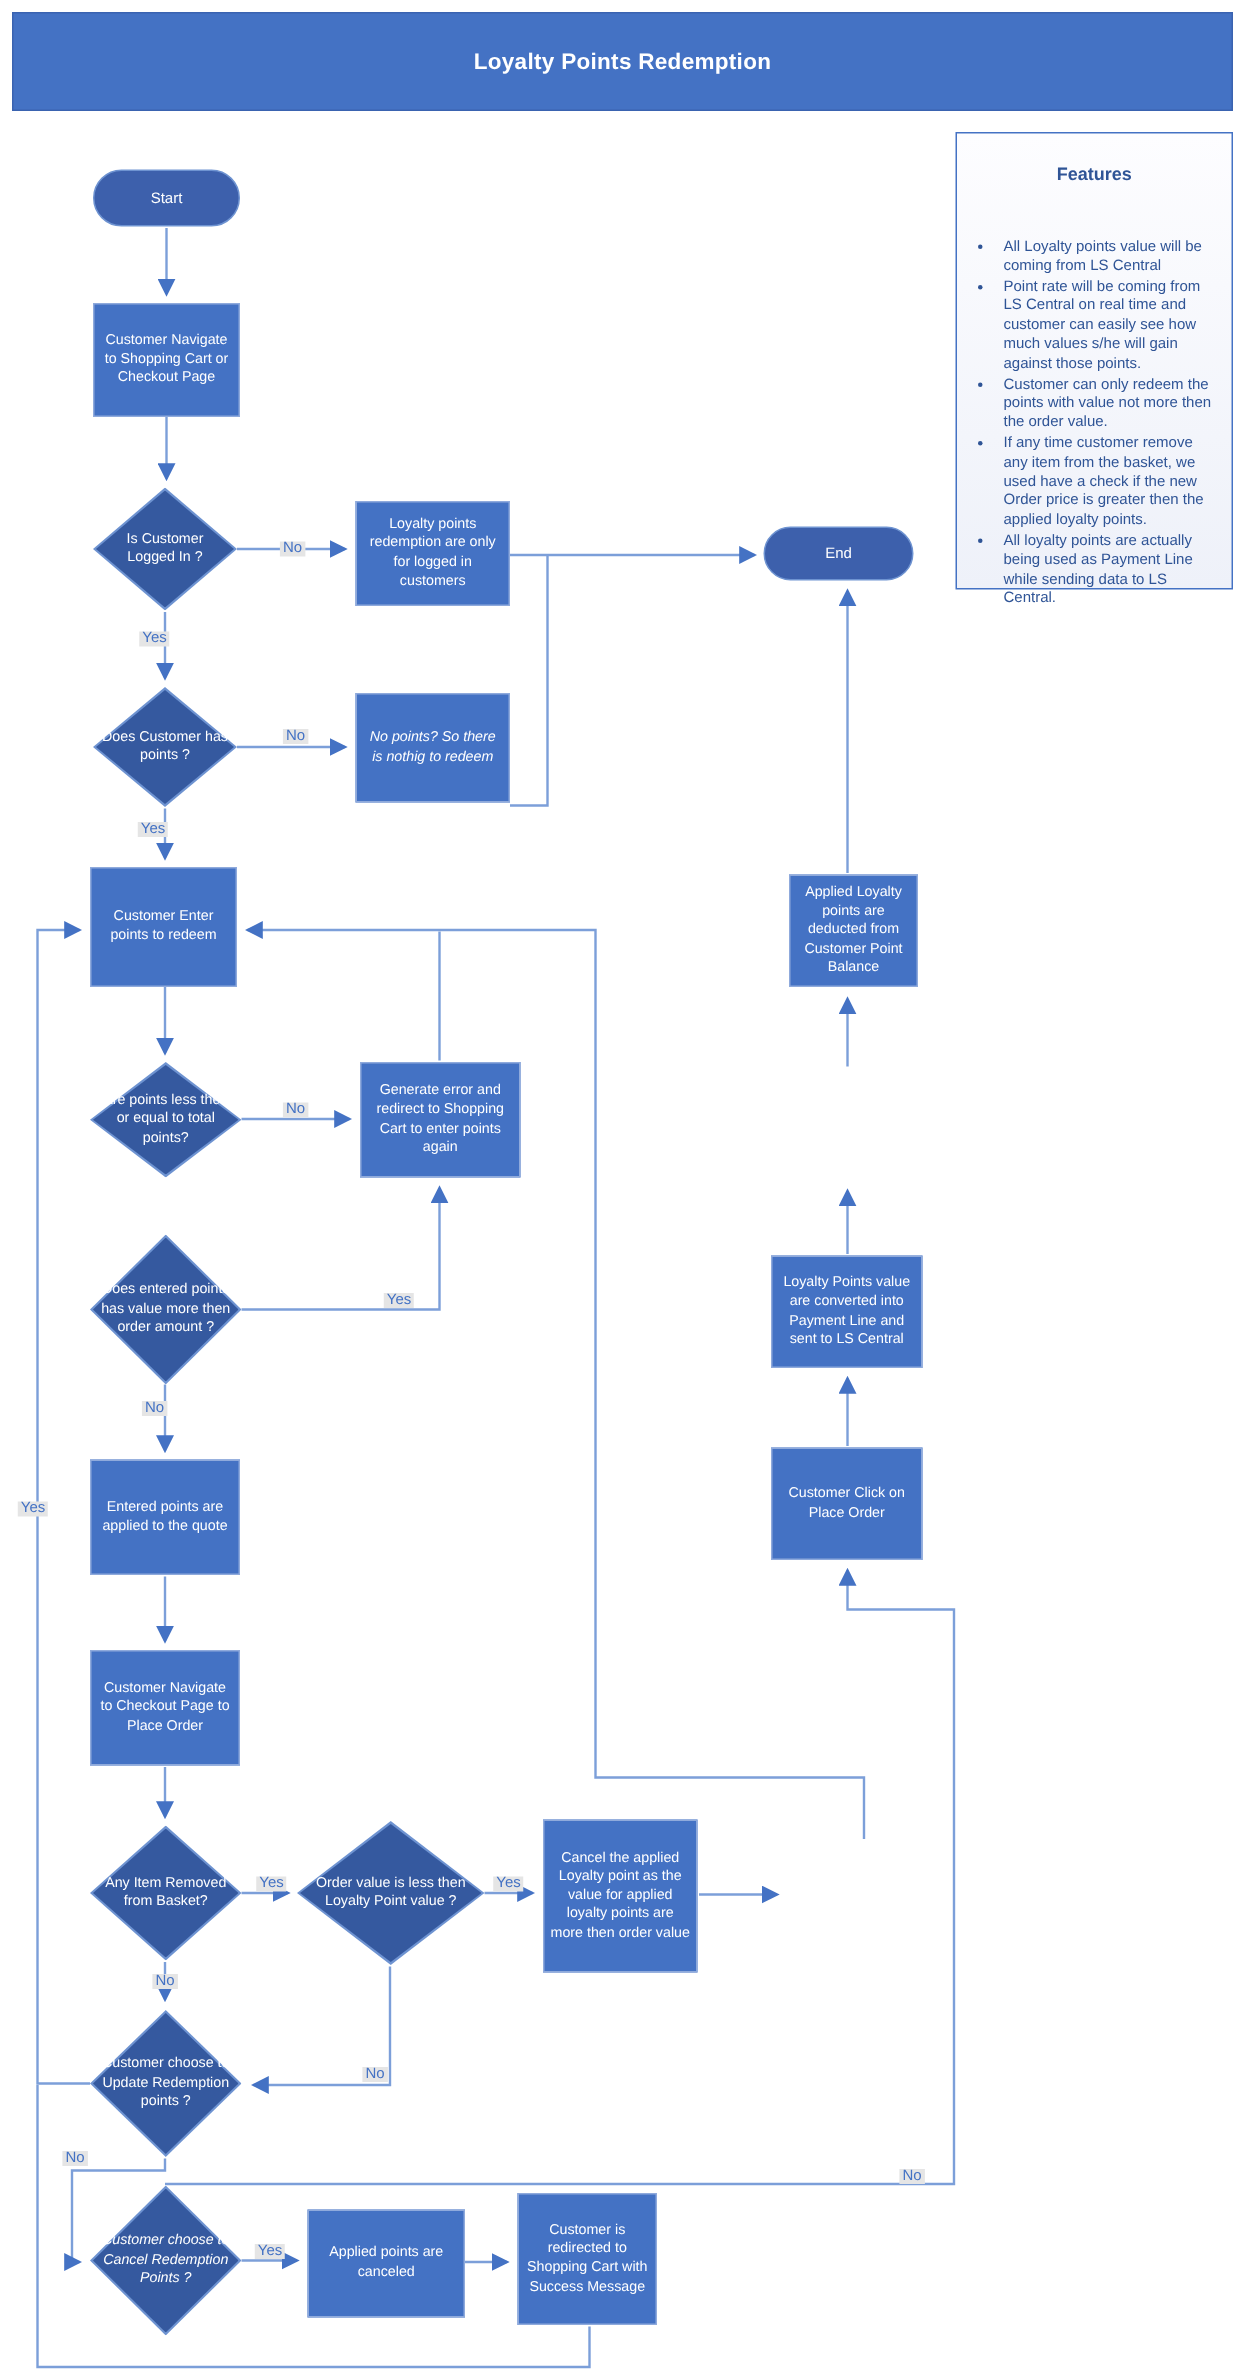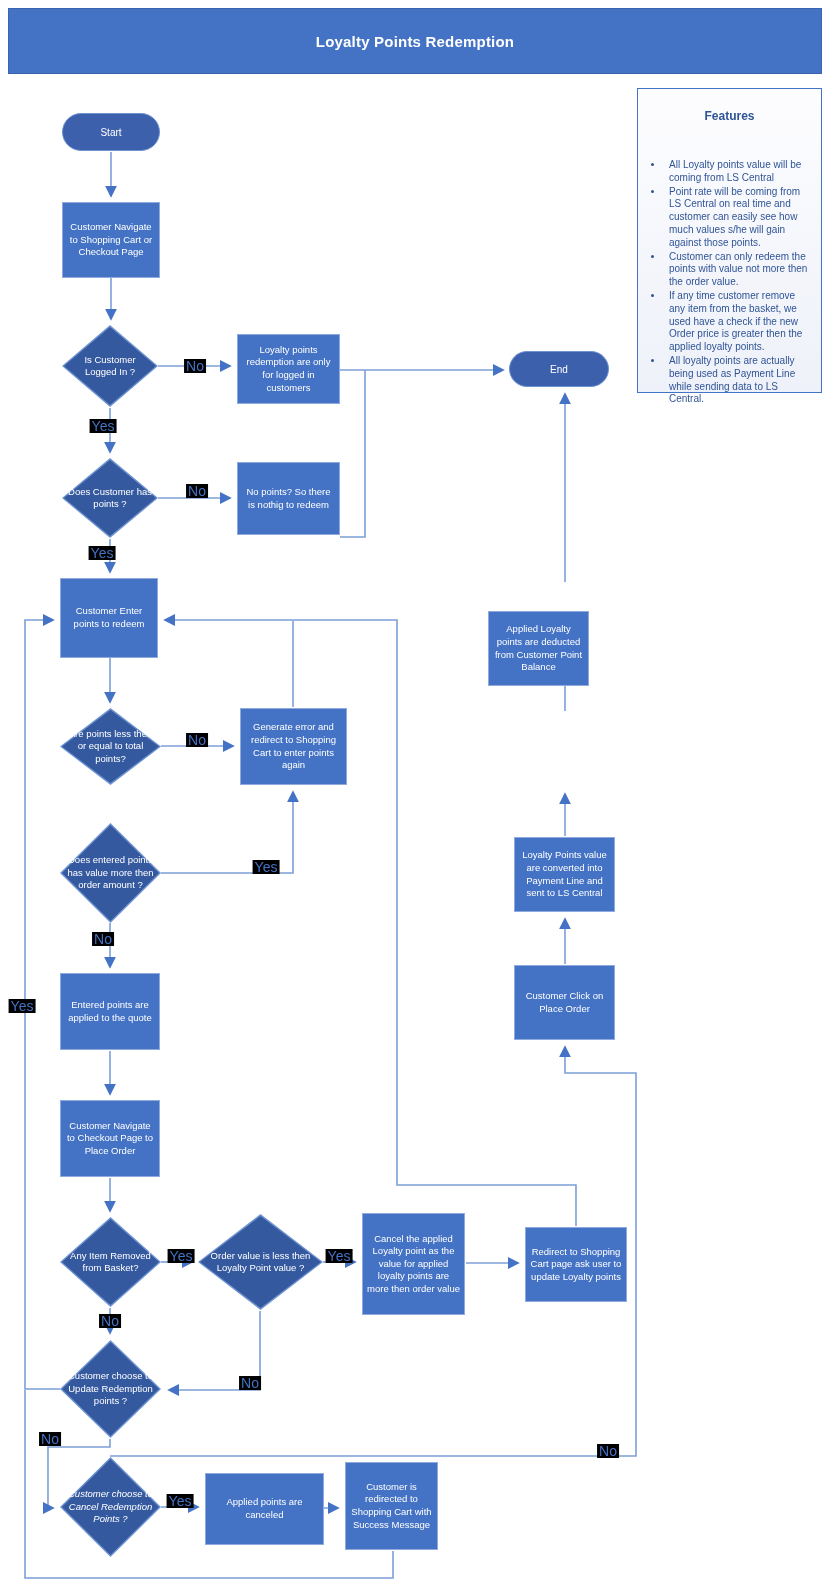--- a/index.html
+++ b/index.html
@@ -29,21 +29,21 @@
   .diamond { position:absolute; }
   .diamond .d-border { position:absolute; inset:0;
     clip-path:polygon(50% 0,100% 50%,50% 100%,0 50%); background:#6E93D1; }
   .diamond .d-fill { position:absolute; inset:2px;
     clip-path:polygon(50% 0,100% 50%,50% 100%,0 50%); background:#35599F; }
   .diamond .d-label { position:absolute; inset:0;
     display:flex; align-items:center; justify-content:center;
     text-align:center; color:#fff; font-size:9.5px; line-height:1.3; padding:0 6px; }
   .elabel {
     position:absolute; transform:translate(-50%,-50%);
-    color:#4472C4; font-size:14px; background:#000000; padding:0 2px; line-height:1;
+    color:#4472C4; font-size:10px; background:#e5e5e5; padding:0 2px; line-height:1;
     white-space:nowrap;
   }
   .features {
     position:absolute; left:637px; top:88px; width:185px; height:305px;
     box-sizing:border-box; border:1.5px solid #4472C4;
     background:linear-gradient(180deg,#fdfdff 0%, #eef1f9 100%);
     color:#2F5496;
   }
   .features .f-title { text-align:center; font-weight:bold; font-size:12px; margin-top:20px; }
   .features ul { margin:36px 0 0 0; padding:0 8px 0 26px; }
@@ -95,32 +95,31 @@
       <polyline points="565,711 565,666" marker-end="url(#arr)"></polyline>
       <polyline points="565,582 565,394" marker-end="url(#arr)"></polyline>
     </g>
   </svg>
 
   <div class="pill" style="left:62px; top:113px; width:98px; height:38px;">Start</div>
   <div class="pill" style="left:509px; top:351px; width:100px; height:36px;">End</div>
 
   <div class="node-rect" style="left:62px; top:202px; width:98px; height:76px;">Customer Navigate to Shopping Cart or Checkout Page</div>
   <div class="node-rect" style="left:237px; top:334px; width:103px; height:70px;">Loyalty points redemption are only for logged in customers</div>
-  <div class="node-rect" style="left:237px; top:462px; width:103px; height:73px;">No points? So there is nothig to redeem</div>
+  <div class="node-rect" style="left:237px; top:462px; width:103px; height:73px;font-style:italic;">No points? So there is nothig to redeem</div>
   <div class="node-rect" style="left:60px; top:578px; width:98px; height:80px;">Customer Enter points to redeem</div>
   <div class="node-rect" style="left:240px; top:708px; width:107px; height:77px;">Generate error and redirect to Shopping Cart to enter points again</div>
   <div class="node-rect" style="left:60px; top:973px; width:100px; height:77px;">Entered points are applied to the quote</div>
   <div class="node-rect" style="left:60px; top:1100px; width:100px; height:77px;">Customer Navigate to Checkout Page to Place Order</div>
   <div class="node-rect" style="left:362px; top:1213px; width:103px; height:102px;">Cancel the applied Loyalty point as the value for applied loyalty points are more then order value</div>
-  <div class="node-rect" style="left:525px; top:1227px; width:102px; height:75px;">Redirect to Shopping Cart page ask user to update Loyalty points</div>
-  <div class="node-rect" style="left:205px; top:1473px; width:119px; height:72px;">Applied points are canceled</div>
+  <div class="node-rect" style="left:205px; top:1473px; width:105px; height:72px;">Applied points are canceled</div>
   <div class="node-rect" style="left:345px; top:1462px; width:93px; height:88px;">Customer is redirected to Shopping Cart with Success Message</div>
   <div class="node-rect" style="left:514px; top:965px; width:101px; height:75px;">Customer Click on Place Order</div>
   <div class="node-rect" style="left:514px; top:837px; width:101px; height:75px;">Loyalty Points value are converted into Payment Line and sent to LS Central</div>
-  <div class="node-rect" style="left:488px; top:583px; width:101px; height:75px;margin-top:28px;">Applied Loyalty points are deducted from Customer Point Balance</div>
+  <div class="node-rect" style="left:526px; top:583px; width:86px; height:75px;">Applied Loyalty points are deducted from Customer Point Balance</div>
 
   <div class="diamond" style="left:62px; top:325px; width:96px; height:82px;">
     <div class="d-border"></div>
       <div class="d-fill"></div>
     <div class="d-label">Is Customer Logged In ?</div>
   </div>
   <div class="diamond" style="left:62px; top:458px; width:96px; height:80px;">
     <div class="d-border"></div>
       <div class="d-fill"></div>
     <div class="d-label">Does Customer has points ?</div>

